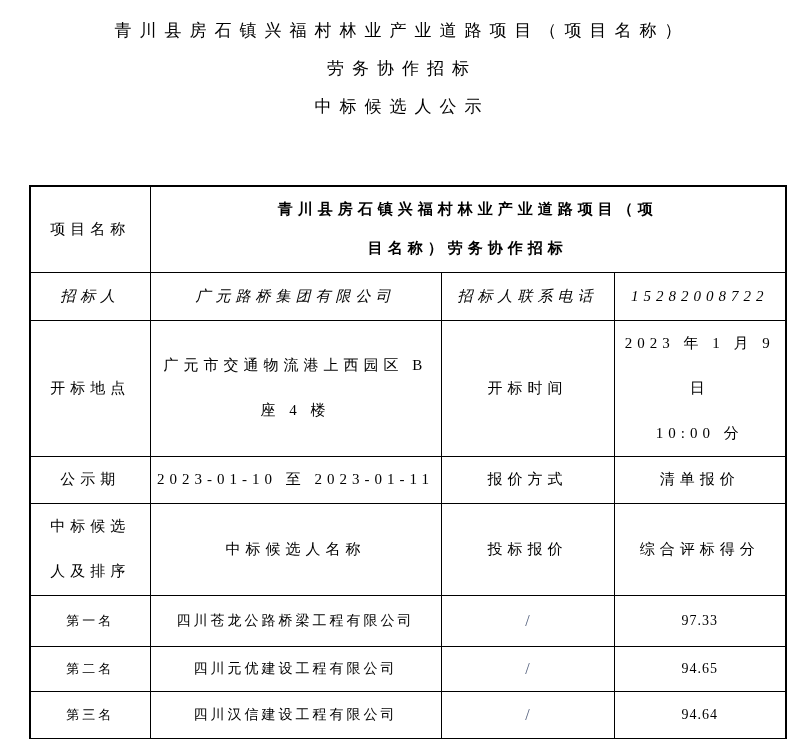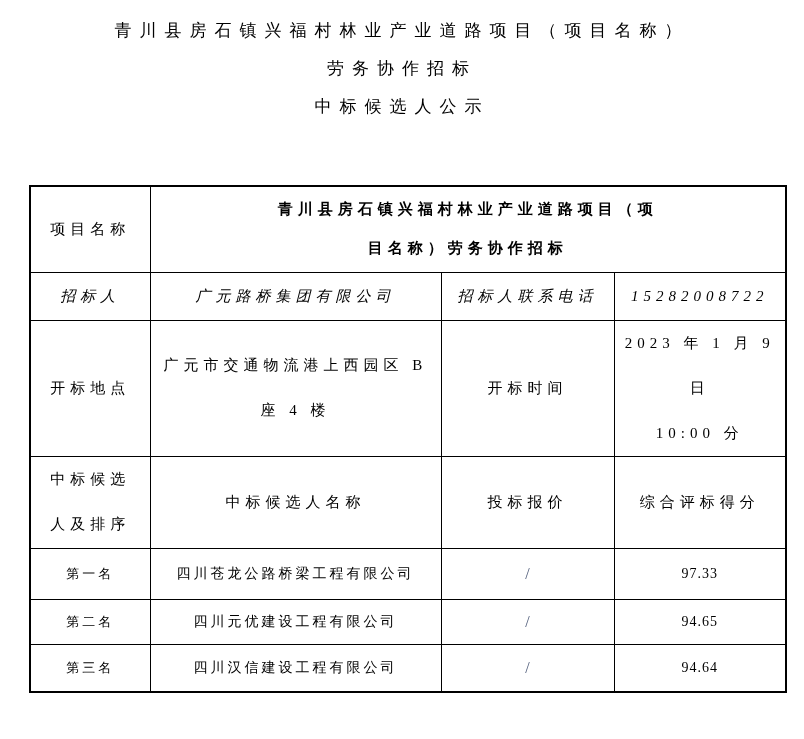--- a/index.html
+++ b/index.html
@@ -109,20 +109,26 @@
 
     <tr class="r3">
       <td>开标地点</td>
       <td class="ml">广元市交通物流港上西园区 B
 座 4 楼</td>
       <td>开标时间</td>
       <td class="ml">2023 年 1 月 9 日
 10:00 分</td>
     </tr>
 
+    <tr class="r4">
+      <td>公示期</td>
+      <td class="nowrap date">2023-01-10 至 2023-01-11</td>
+      <td>报价方式</td>
+      <td>清单报价</td>
+    </tr>
 
     <tr class="r5">
       <td class="ml">中标候选
 人及排序</td>
       <td>中标候选人名称</td>
       <td>投标报价</td>
       <td>综合评标得分</td>
     </tr>
 
     <tr class="r6 cand">

